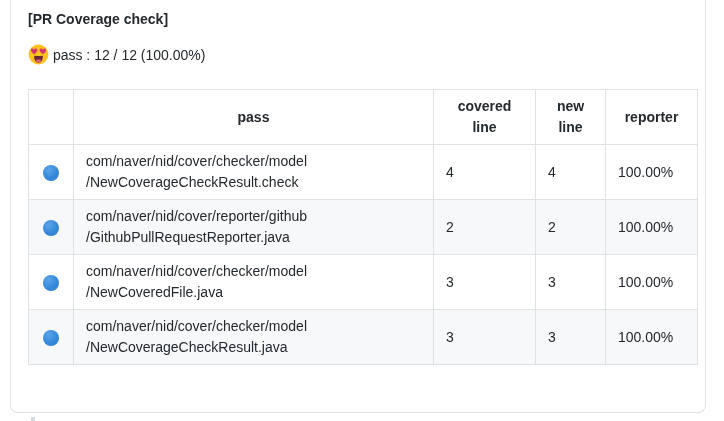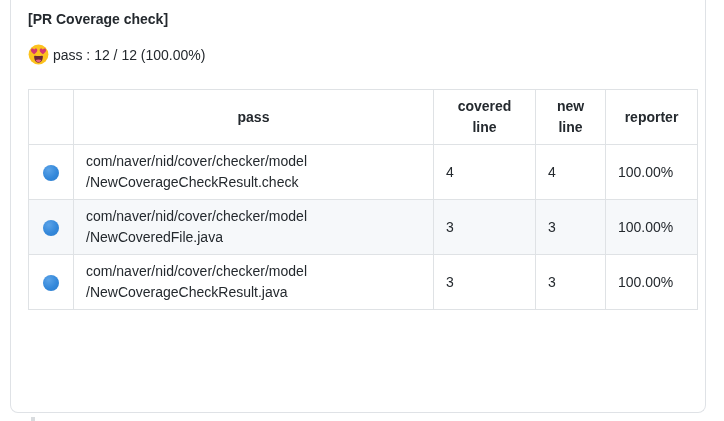--- a/index.html
+++ b/index.html
@@ -145,20 +145,30 @@
           <span>com/naver/nid/cover/checker/model</span><br>
           <span>/NewCoverageCheckResult.check</span>
         </td>
         <td>4</td>
         <td>4</td>
         <td>100.00%</td>
       </tr>
       <tr>
         <td class="icon-cell"><span class="blue-circle"></span></td>
         <td>
+          <span>com/naver/nid/cover/reporter/github</span><br>
+          <span>/GithubPullRequestReporter.java</span>
+        </td>
+        <td>2</td>
+        <td>2</td>
+        <td>100.00%</td>
+      </tr>
+      <tr>
+        <td class="icon-cell"><span class="blue-circle"></span></td>
+        <td>
           <span>com/naver/nid/cover/checker/model</span><br>
           <span>/NewCoveredFile.java</span>
         </td>
         <td>3</td>
         <td>3</td>
         <td>100.00%</td>
       </tr>
       <tr>
         <td class="icon-cell"><span class="blue-circle"></span></td>
         <td>

